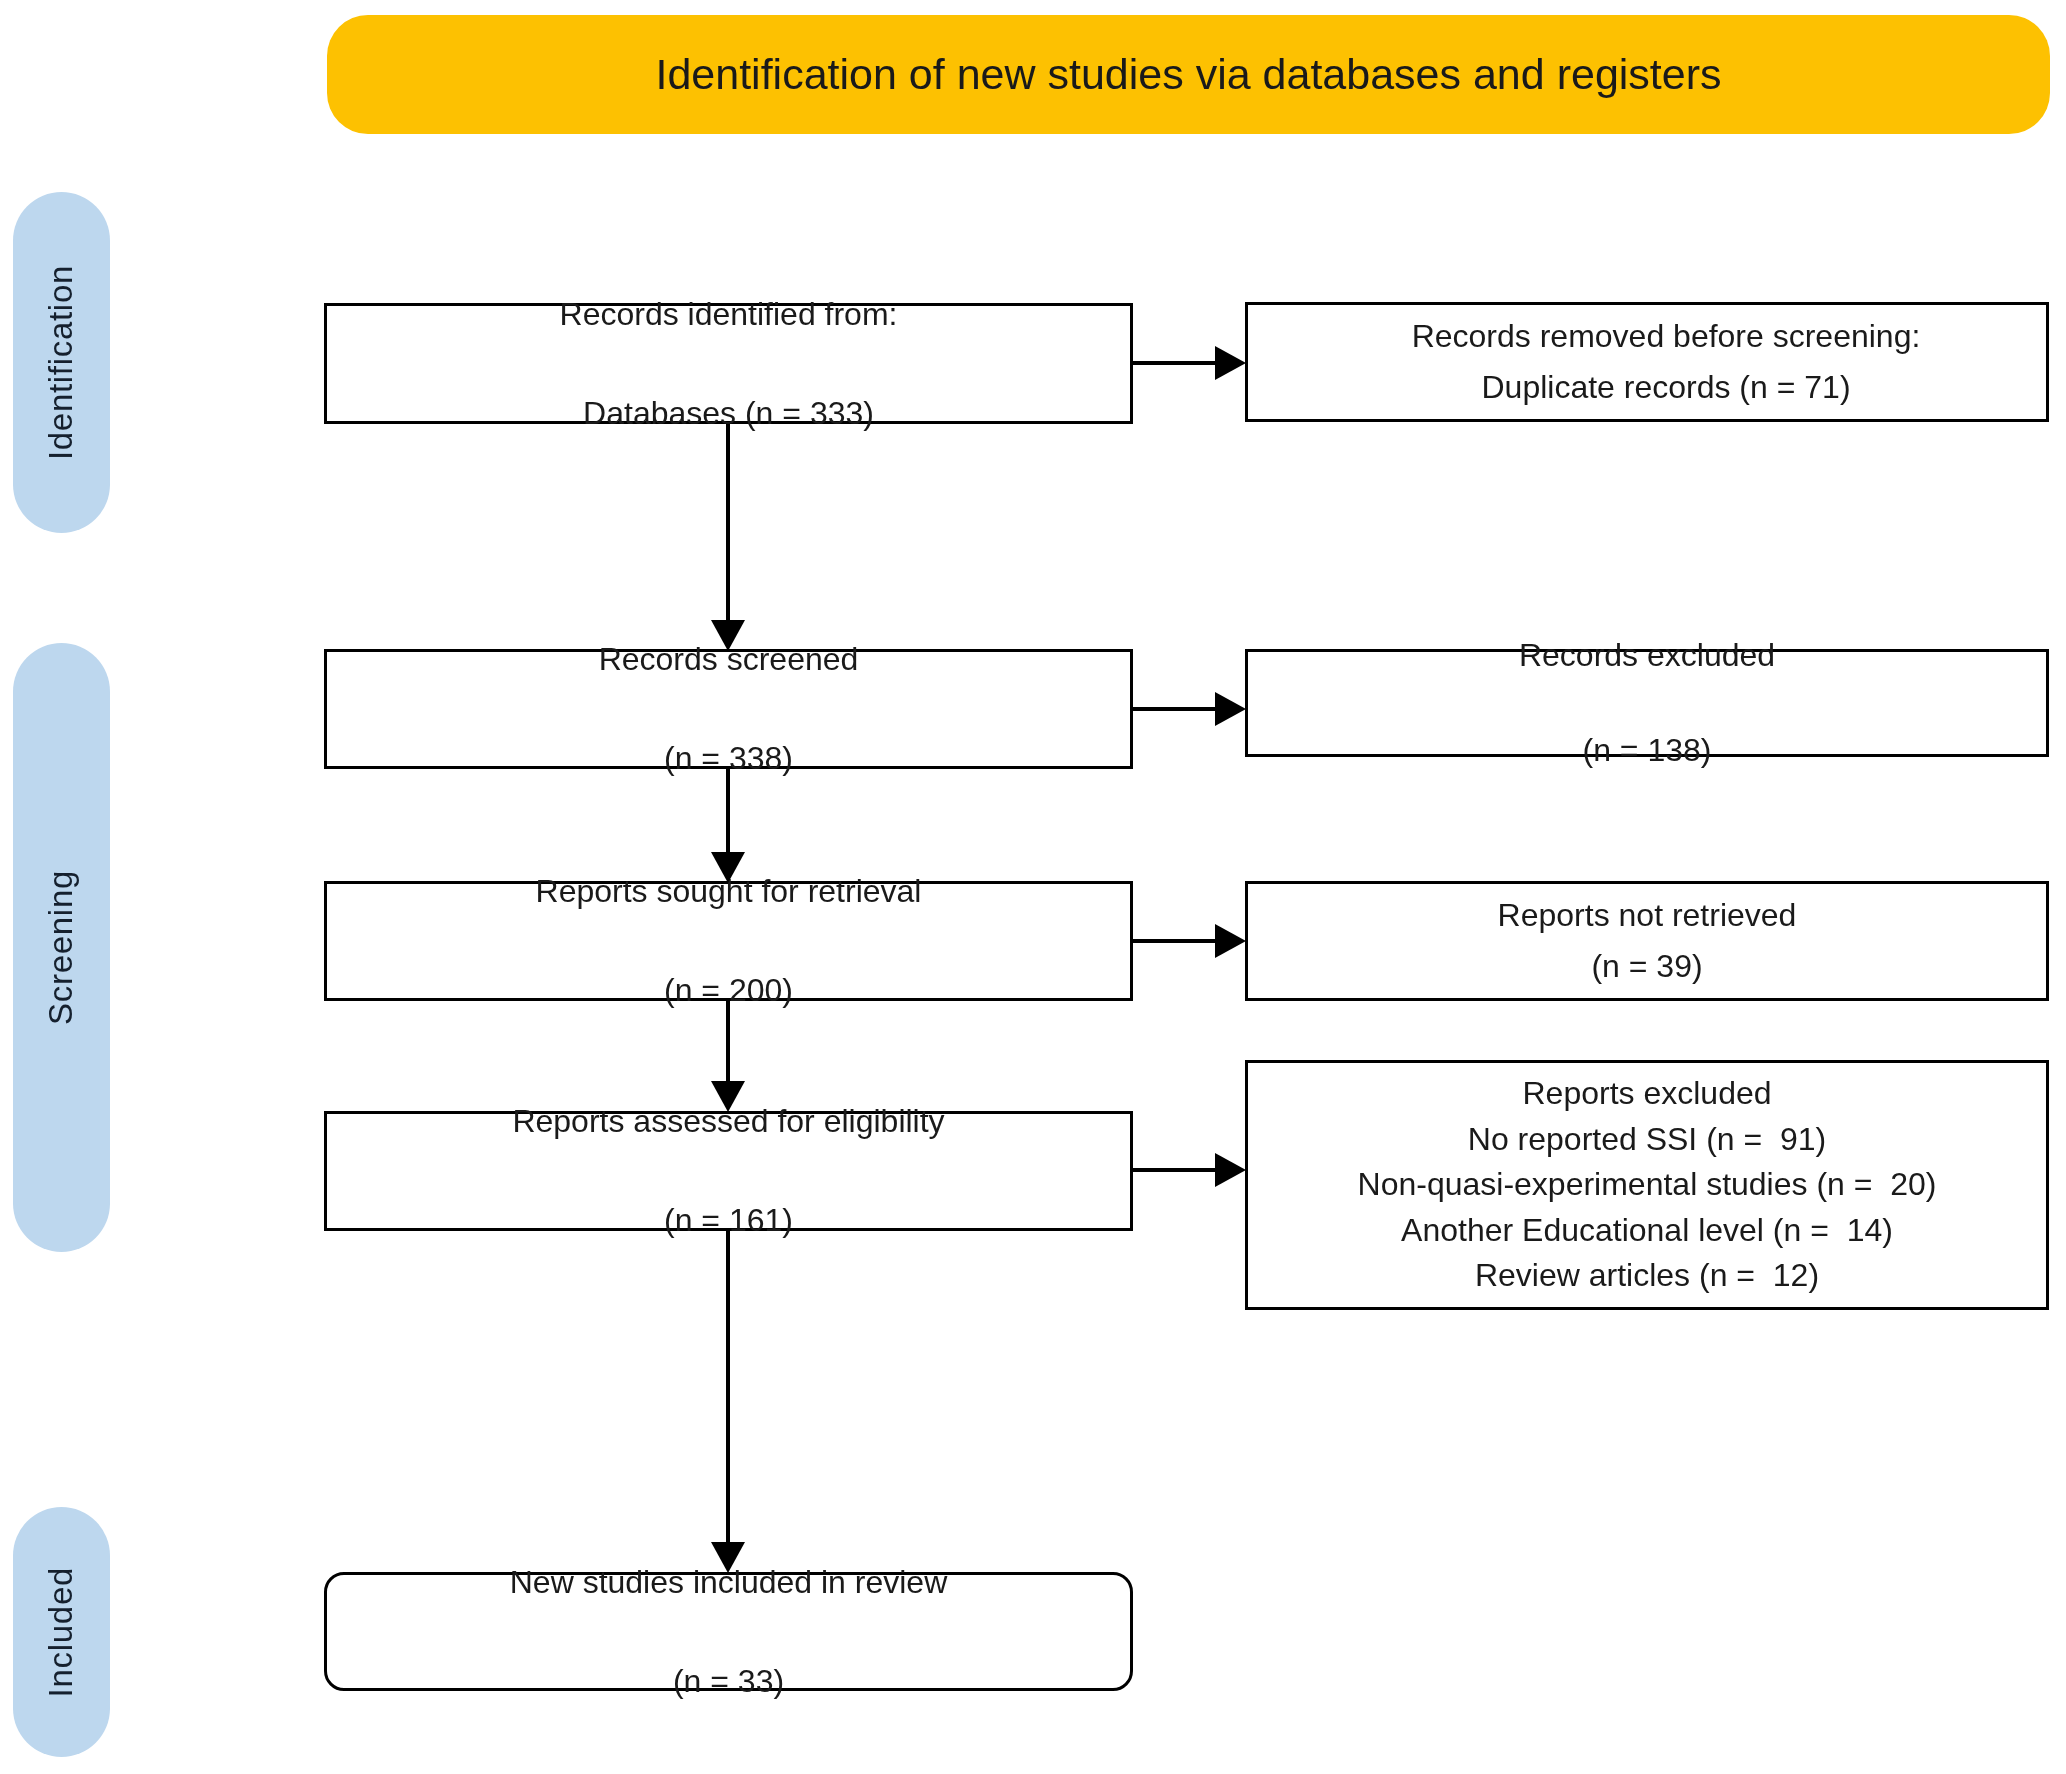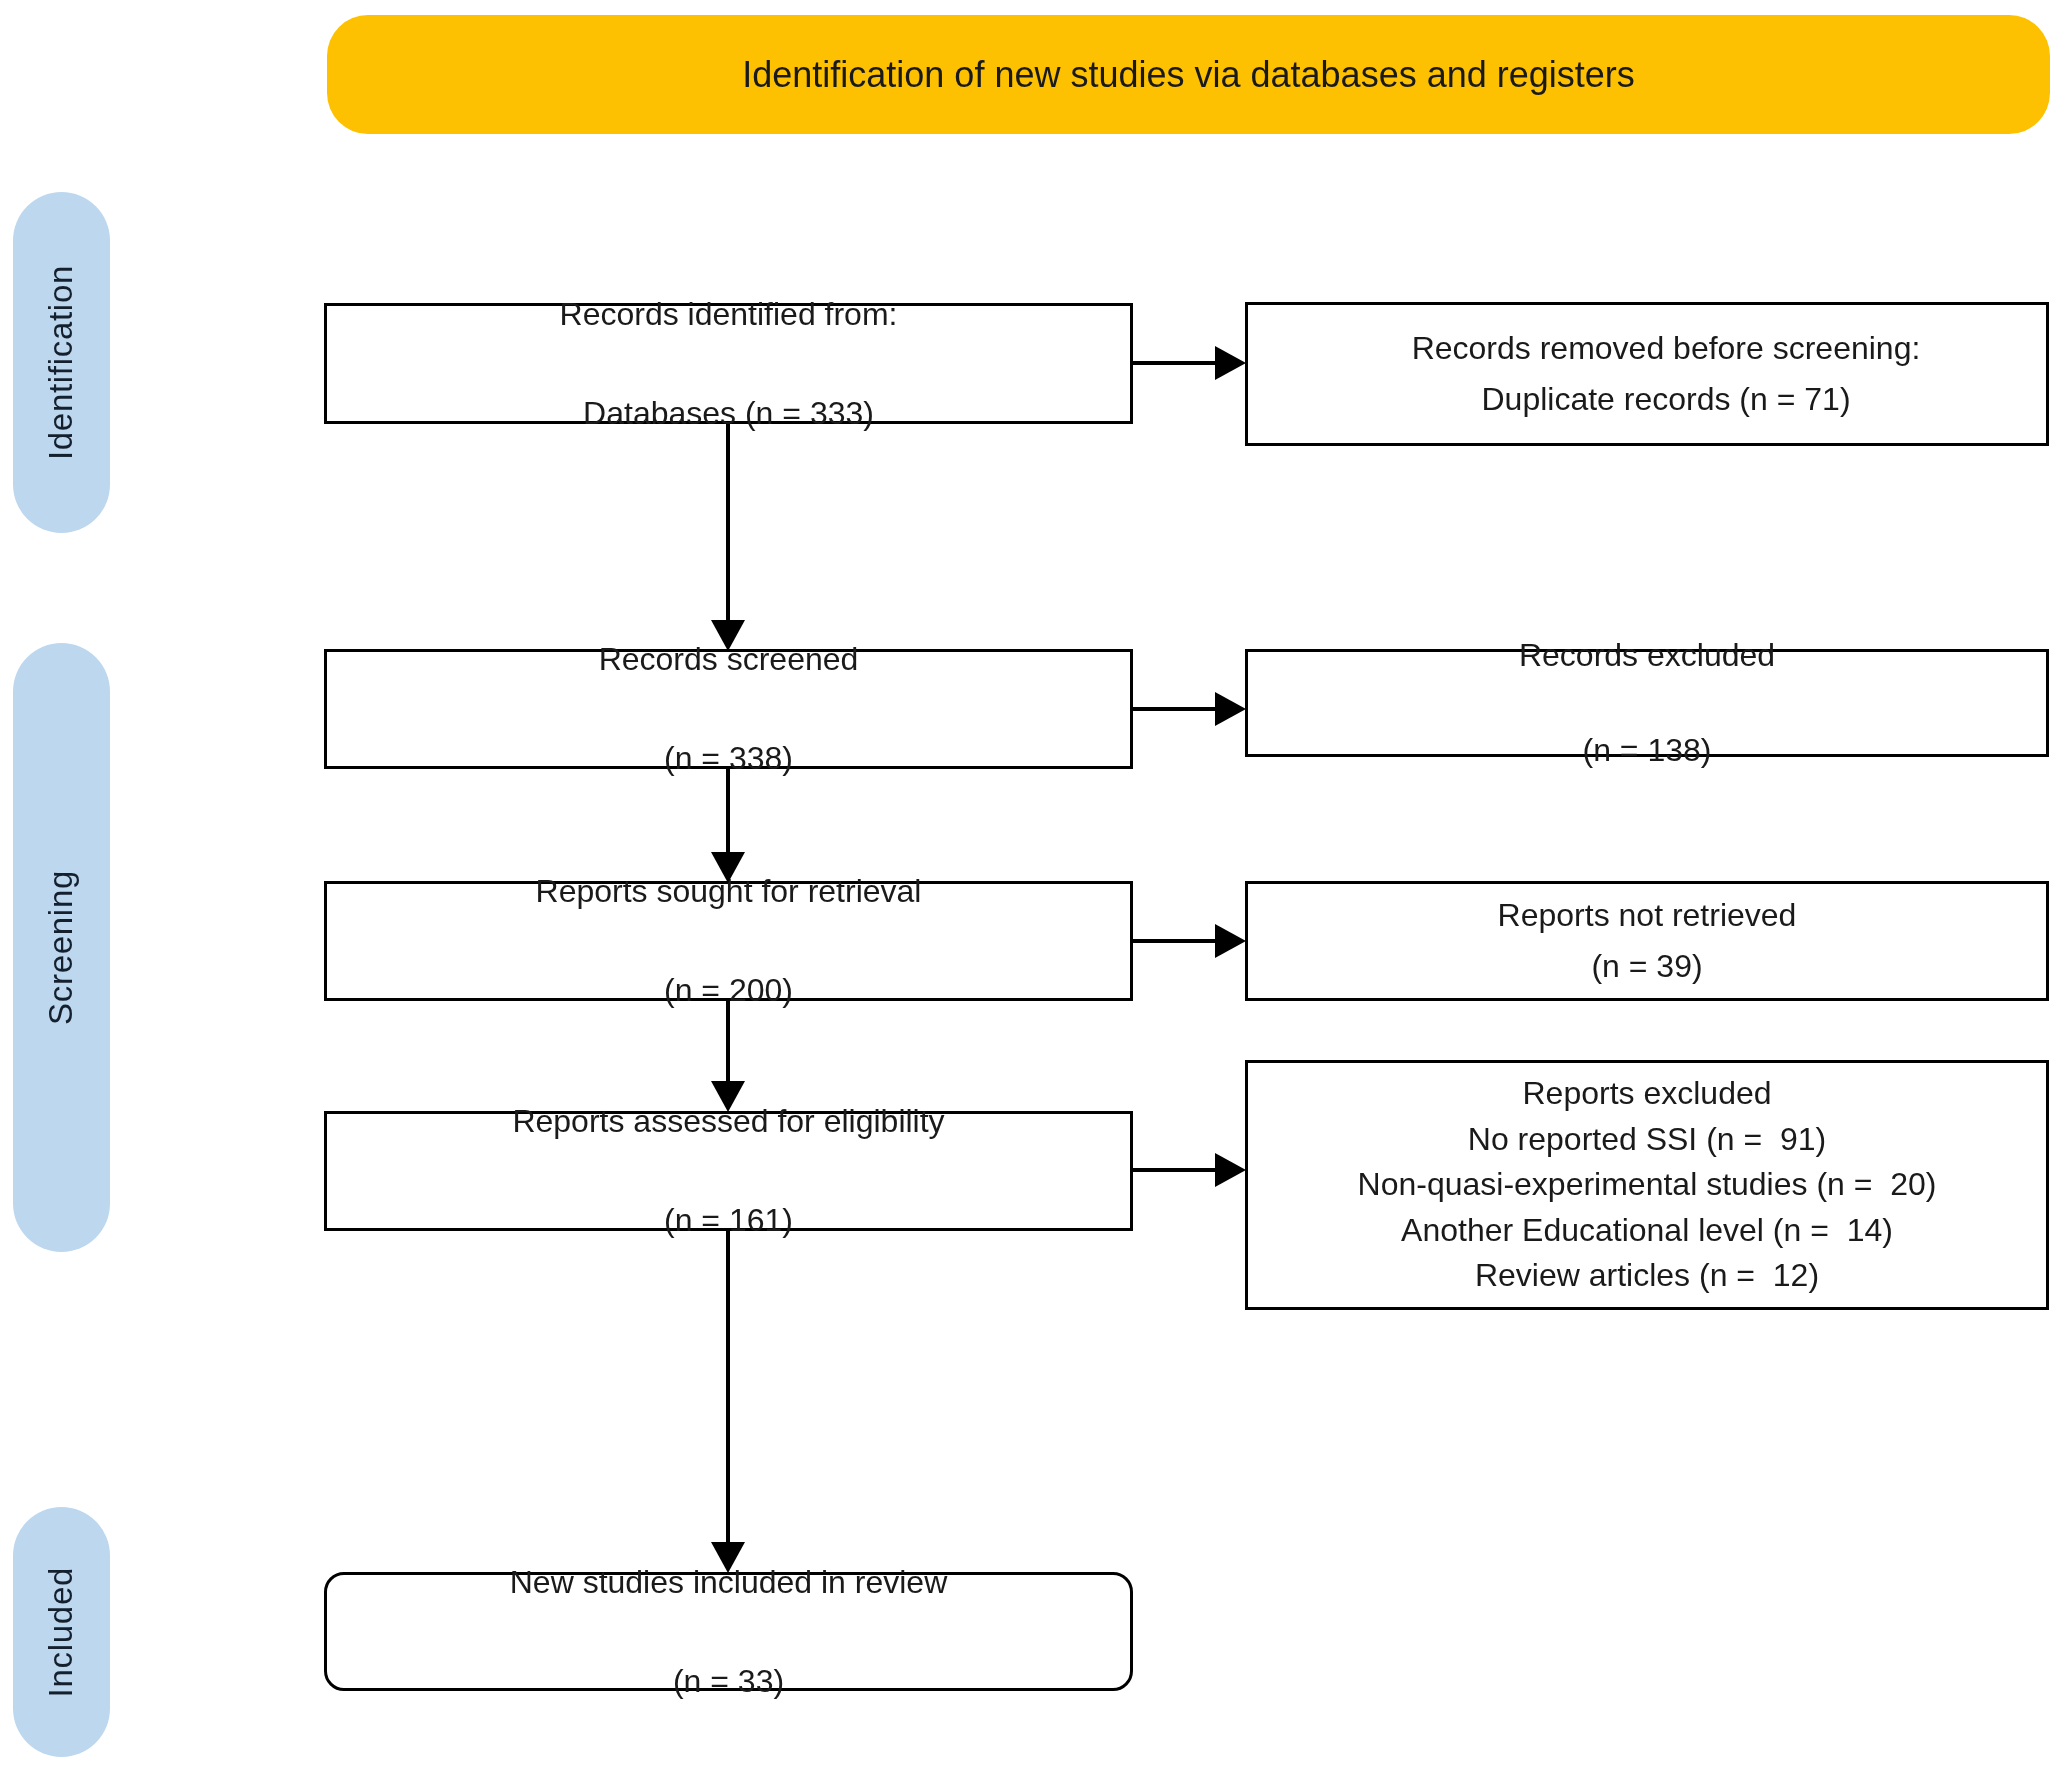--- a/index.html
+++ b/index.html
@@ -14,21 +14,21 @@
   }
 
   
   .banner {
     position: absolute;
     left: 327px; top: 15.4px;
     width: 1723px; height: 119px;
     background: var(--banner, #FDC101);
     border-radius: 41px;
     display: flex; align-items: center; justify-content: center;
-    font-size: 36px;
+    font-size: 43px;
     color: var(--banner-text, #1a1a1a);
   }
 
   
   .pill {
     position: absolute;
     left: 12.6px; width: 97px;
     background: var(--stage-pill, #BDD7EE);
     border-radius: 49px;
     display: flex; align-items: center; justify-content: center;
@@ -55,21 +55,21 @@
     font-size: 32px;
     line-height: 1.58;
     white-space: pre-wrap;
   }
   .box.multi { line-height: 1.42; margin-top: 16px; }
 
   .col-left  { left: 324px;  width: 809px; gap: 48px; }
   .col-right { left: 1245px; width: 804px; }
 
   #box-records-identified   { top: 303px;  height: 121px; }
-  #box-records-removed      { top: 302px;  height: 144px; padding-left: 38px; }
+  #box-records-removed      { top: 302px;  height: 120px; padding-left: 38px; }
   #box-records-screened     { top: 649px;  height: 120px; }
   #box-records-excluded     { top: 649px;  height: 108px; gap: 44px; }
   #box-reports-sought       { top: 881px; height: 120px; }
   #box-reports-not-retrieved{ top: 881px; height: 120px; }
   #box-reports-assessed     { top: 1111px; height: 120px; text-align: center; }
   #box-reports-excluded     { top: 1044px; height: 250px; }
   #box-studies-included     { top: 1572px; height: 119px; border-radius: 20px; }
 
   
   .varrow { position: absolute; left: 711px; width: 34px; }

